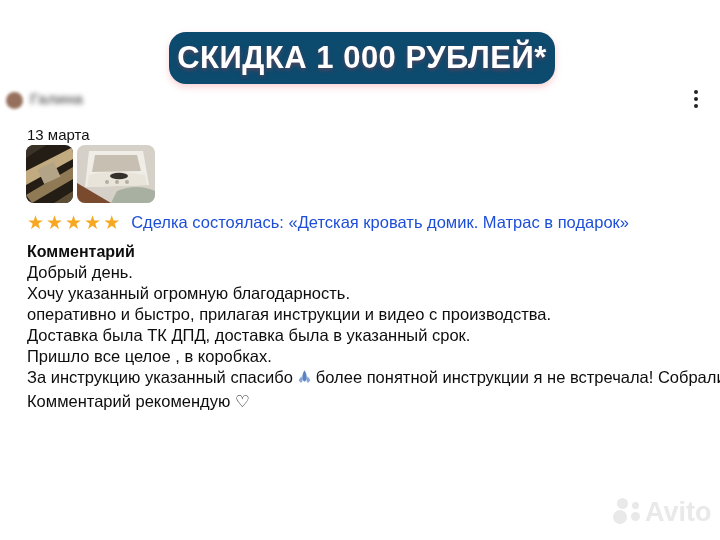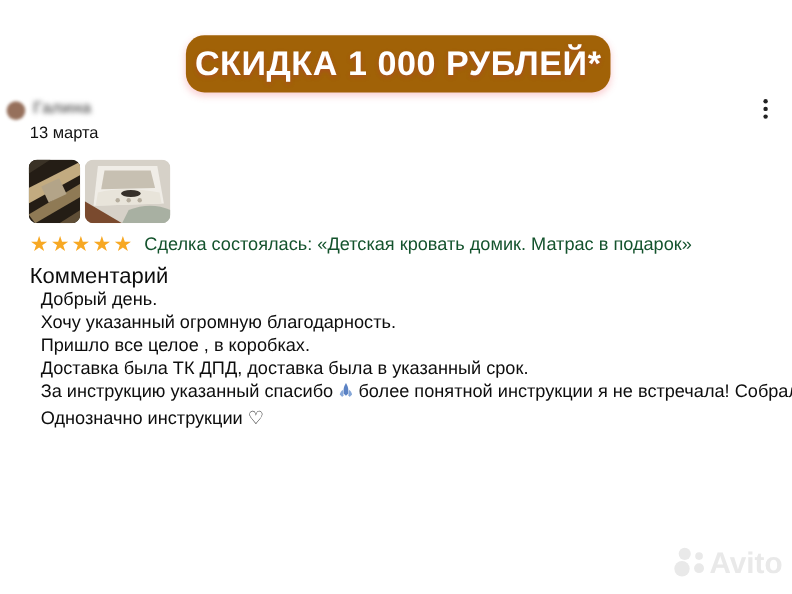--- a/index.html
+++ b/index.html
@@ -2,51 +2,51 @@
 <html><head>
 <meta charset="utf-8">
 <style>
   * { margin:0; padding:0; box-sizing:border-box; }
   html,body { width:720px; height:540px; background:#ffffff; overflow:hidden;
               font-family:"Liberation Sans","DejaVu Sans",sans-serif; }
   .screen { position:relative; width:720px; height:540px; background:#ffffff; }
 
   
   .banner { position:absolute; left:169px; top:32px; width:386px; height:52px;
-            background:#a16207; border-radius:17px;
+            background:#0c4a6e; border-radius:17px;
             display:flex; align-items:center; justify-content:center;
             box-shadow:0 3px 7px rgba(240,100,110,.30); }
   .banner span { color:#ffffff; font-weight:bold; font-size:31px; letter-spacing:.5px;
                  text-shadow:0 2px 4px rgba(185,55,65,.45); white-space:nowrap; }
 
   
   .avatar { position:absolute; left:6px; top:92px; width:17px; height:17px;
             border-radius:50%; background:#96705c; filter:blur(1.5px); }
   .author-name { position:absolute; left:30px; top:90px; font-size:15px; font-weight:bold;
                  color:#6f6f6f; filter:blur(2.6px); white-space:nowrap; }
   .kebab { position:absolute; left:690px; top:88px; width:12px; height:22px; cursor:pointer;
            display:flex; flex-direction:column; align-items:center; justify-content:center; gap:3px; }
   .kebab i { width:4px; height:4px; border-radius:50%; background:#222222; }
-  .date { position:absolute; left:27px; top:112px; font-size:15px; color:#111111; }
+  .date { position:absolute; left:27px; top:126px; font-size:15px; color:#111111; }
 
   
   .photos { position:absolute; left:26px; top:145px; display:flex; gap:4px; }
   .thumb { border-radius:8px; overflow:hidden; line-height:0; cursor:pointer; }
   .thumb svg { display:block; }
 
   
   .deal-row { position:absolute; left:27px; top:211px; display:flex; align-items:center; gap:9px; }
   .stars { color:#f7a823; font-size:19px; letter-spacing:2px; white-space:nowrap;
            font-family:"DejaVu Sans",sans-serif; }
-  .deal-text { font-size:16.5px; color:#14532d; white-space:nowrap; }
+  .deal-text { font-size:16.5px; color:#1d4ed8; white-space:nowrap; }
 
   
   .comment { position:absolute; left:27px; top:241px; width:680px; }
-  .comment-heading { font-size:20px; font-weight:normal; color:#0d0d0d; line-height:21px; }
-  .cline { font-size:16.5px; color:#0d0d0d; line-height:21px; white-space:nowrap;margin-left:10px; }
+  .comment-heading { font-size:16px; font-weight:bold; color:#0d0d0d; line-height:21px; }
+  .cline { font-size:16.5px; color:#0d0d0d; line-height:21px; white-space:nowrap; }
   .cline .emoji { display:inline-block; vertical-align:-3px; margin:0 3px; }
 
   
   .watermark { position:absolute; left:612px; top:496px; display:flex; align-items:center; }
   .wm-logo { position:relative; width:33px; height:32px; }
   .wm-logo i { position:absolute; border-radius:50%; background:#e9e9e9; }
   .wm-c1 { left:5px;  top:2px;  width:11px; height:11px; }
   .wm-c2 { left:20px; top:6px;  width:7px;  height:7px; }
   .wm-c3 { left:1px;  top:14px; width:14px; height:14px; }
   .wm-c4 { left:19px; top:16px; width:9px;  height:9px; }
@@ -99,30 +99,31 @@
 
   <div class="deal-row">
     <span class="stars">★★★★★</span>
     <span class="deal-text">Сделка состоялась: «Детская кровать домик. Матрас в подарок»</span>
   </div>
 
   <div class="comment">
     <div class="comment-heading">Комментарий</div>
     <div class="cline">Добрый день.</div>
     <div class="cline">Хочу указанный огромную благодарность.</div>
+    <div class="cline">оперативно и быстро, прилагая инструкции и видео с производства.</div>
+    <div class="cline">Доставка была ТК ДПД, доставка была в указанный срок.</div>
     <div class="cline">Пришло все целое , в коробках.</div>
-    <div class="cline">Доставка была ТК ДПД, доставка была в указанный срок.</div>
     <div class="cline">
       <span>За инструкцию указанный спасибо</span><span class="emoji"><svg width="17" height="17" viewBox="0 0 20 20">
           <path d="M10 1.5 C8.3 4.2 7.4 6.9 7.4 9.8 L7.4 12.6 L10 15 L12.6 12.6 L12.6 9.8 C12.6 6.9 11.7 4.2 10 1.5 Z" fill="#5b82c4"></path>
           <path d="M6.6 8.6 C5 9.9 3.9 11.6 3.4 13.8 L6 16.4 L7.4 14.4 Z" fill="#86a7d8"></path>
           <path d="M13.4 8.6 C15 9.9 16.1 11.6 16.6 13.8 L14 16.4 L12.6 14.4 Z" fill="#86a7d8"></path>
         </svg></span><span>более понятной инструкции я не встречала! Собрали за</span>
     </div>
-    <div class="cline">Однозначно инструкции ♡</div>
+    <div class="cline">Комментарий рекомендую ♡</div>
   </div>
 
   <div class="watermark">
     <span class="wm-logo">
       <i class="wm-c1"></i>
       <i class="wm-c2"></i>
       <i class="wm-c3"></i>
       <i class="wm-c4"></i>
     </span>
     <span class="wm-text">Avito</span>

